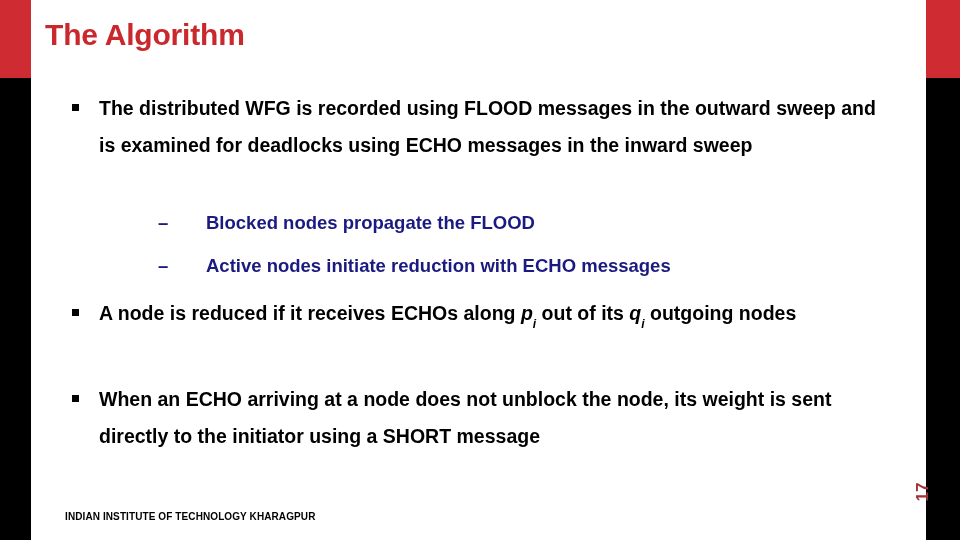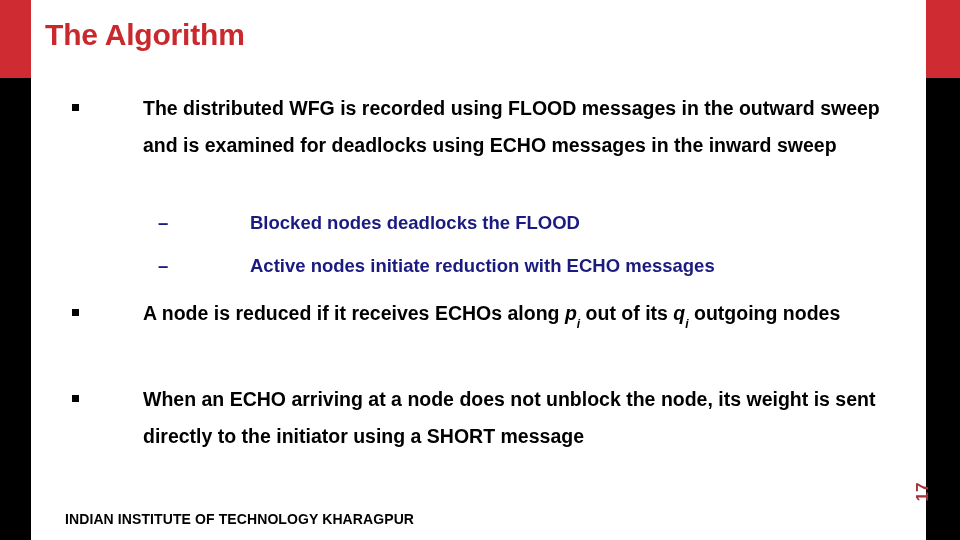--- a/index.html
+++ b/index.html
@@ -58,21 +58,20 @@
     display: flex;
     align-items: flex-start;
   }
   .bullet .marker {
     flex: 0 0 auto;
     font-weight: bold;
     color: #000000;
   }
   .bullet .btext {
     flex: 1 1 auto;
-    margin-left: 44px;
   }
 
   
   .lvl1 {
     left: 72px;
     width: 820px;
     font-size: 19.5px;
     font-weight: bold;
     color: #000000;
     line-height: 37px;
@@ -127,21 +126,21 @@
     line-height: 0;
     position: relative;
     bottom: -0.22em;
   }
 
   
   .footer {
     position: absolute;
     left: 57px;
     top: 511px;
-    font-size: 14px;
+    font-size: 10px;
     font-weight: bold;
     color: #000000;
     letter-spacing: 0.1px;
     white-space: nowrap;
     padding-left: 8px;
   }
 
   
   .pageno {
     position: absolute;
@@ -170,21 +169,21 @@
 
   <div class="body">
 
     <div class="bullet lvl1" id="b1">
       <span class="marker"><span class="sq"></span></span>
       <span class="btext">The distributed WFG is recorded using FLOOD messages in the outward sweep and is examined for deadlocks using ECHO messages in the inward sweep</span>
     </div>
 
     <div class="bullet lvl2" id="s1">
       <span class="marker">–</span>
-      <span class="btext">Blocked nodes deadlocks the FLOOD</span>
+      <span class="btext">Blocked nodes propagate the FLOOD</span>
     </div>
 
     <div class="bullet lvl2" id="s2">
       <span class="marker">–</span>
       <span class="btext">Active nodes initiate reduction with ECHO messages</span>
     </div>
 
     <div class="bullet lvl1" id="b2">
       <span class="marker"><span class="sq"></span></span>
       <span class="btext"><span>A node is reduced if it receives ECHOs along </span><span class="var"><span>p</span><sub>i</sub></span><span> out of its </span><span class="var"><span>q</span><sub>i</sub></span><span> outgoing nodes</span></span>

